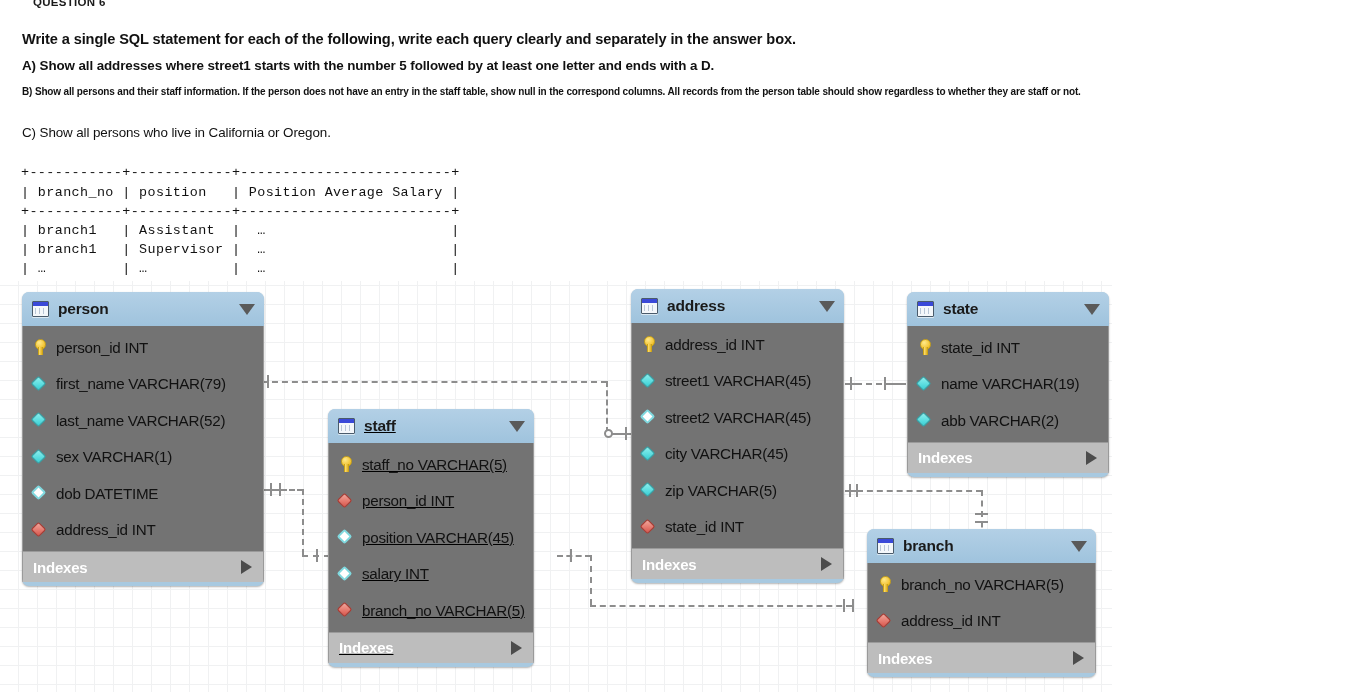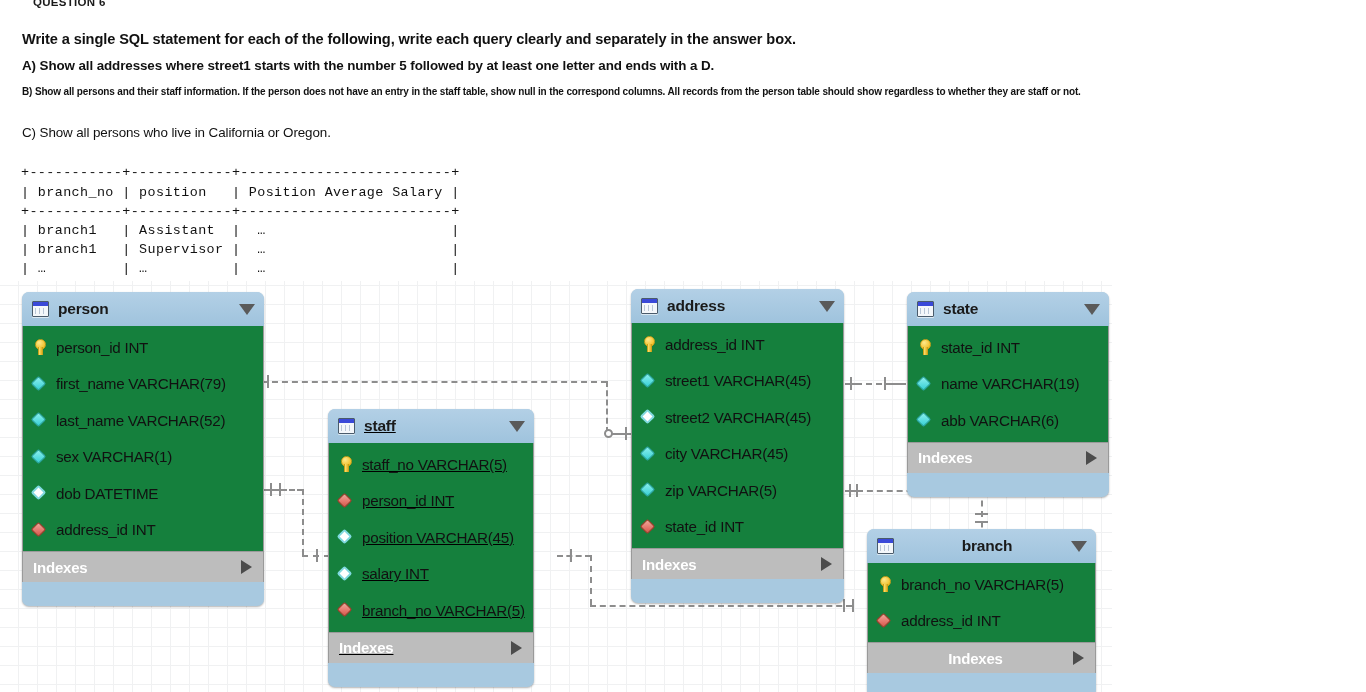--- a/index.html
+++ b/index.html
@@ -71,21 +71,21 @@
     overflow: hidden;
   }
 
   
   .tbl {
     position: absolute;
     border-radius: 7px;
     background: #a8c9e0;
     box-shadow: 0 1px 2px rgba(0,0,0,0.30);
     overflow: hidden;
-    padding-bottom: 24px;
+    padding-bottom: 4px;
   }
   .tbl-head {
     height: 34px;
     background: linear-gradient(to bottom, #b3d0e6 0%, #9fc3dd 100%);
     display: flex; align-items: center;
     padding: 0 9px 0 10px;
     border-radius: 6px 6px 0 0;
     position: relative;
   }
   .tbl-icon {
@@ -118,21 +118,21 @@
     flex: 0 0 auto;
   }
   .caret-right {
     width: 0; height: 0;
     border-top: 7px solid transparent;
     border-bottom: 7px solid transparent;
     border-left: 11px solid #4c4c4c;
     flex: 0 0 auto;
   }
   .tbl-body {
-    background: #15803d;
+    background: #737373;
     border-left: 1px solid #9a9a9a;
     border-right: 1px solid #9a9a9a;
     padding: 3px 0 3px 0;
   }
   .col {
     display: flex; align-items: center;
     height: 36.5px;
     padding-left: 9px;
     font-size: 15.2px;
     color: #111;
@@ -423,30 +423,30 @@
         <div class="col">
           <span class="col-icon">
               <span class="ic-dia nn"></span>
             </span>
           <span>name VARCHAR(19)</span>
         </div>
         <div class="col">
           <span class="col-icon">
               <span class="ic-dia nn"></span>
             </span>
-          <span>abb VARCHAR(6)</span>
+          <span>abb VARCHAR(2)</span>
         </div>
       </div>
       <div class="tbl-foot">
         <span class="foot-label">Indexes</span>
         <span class="caret-right"></span>
       </div>
     </div>
 
-    <div class="tbl" style="left:867px; top:248px; width:229px;text-align:center;">
+    <div class="tbl" style="left:867px; top:248px; width:229px;">
       <div class="tbl-head">
         <span class="tbl-icon"></span>
         <span class="tbl-title">branch</span>
         <span class="caret-down"></span>
       </div>
       <div class="tbl-body">
         <div class="col">
           <span class="col-icon">
               <span class="ic-key"></span>
             </span>

